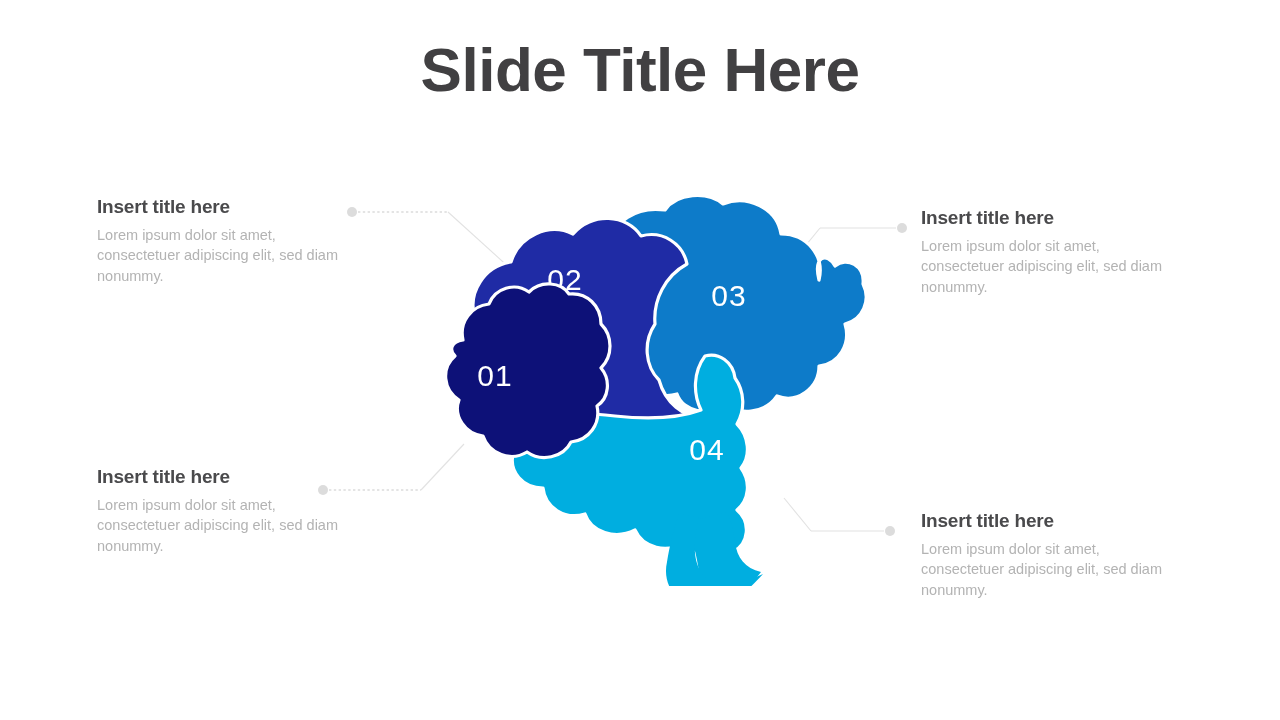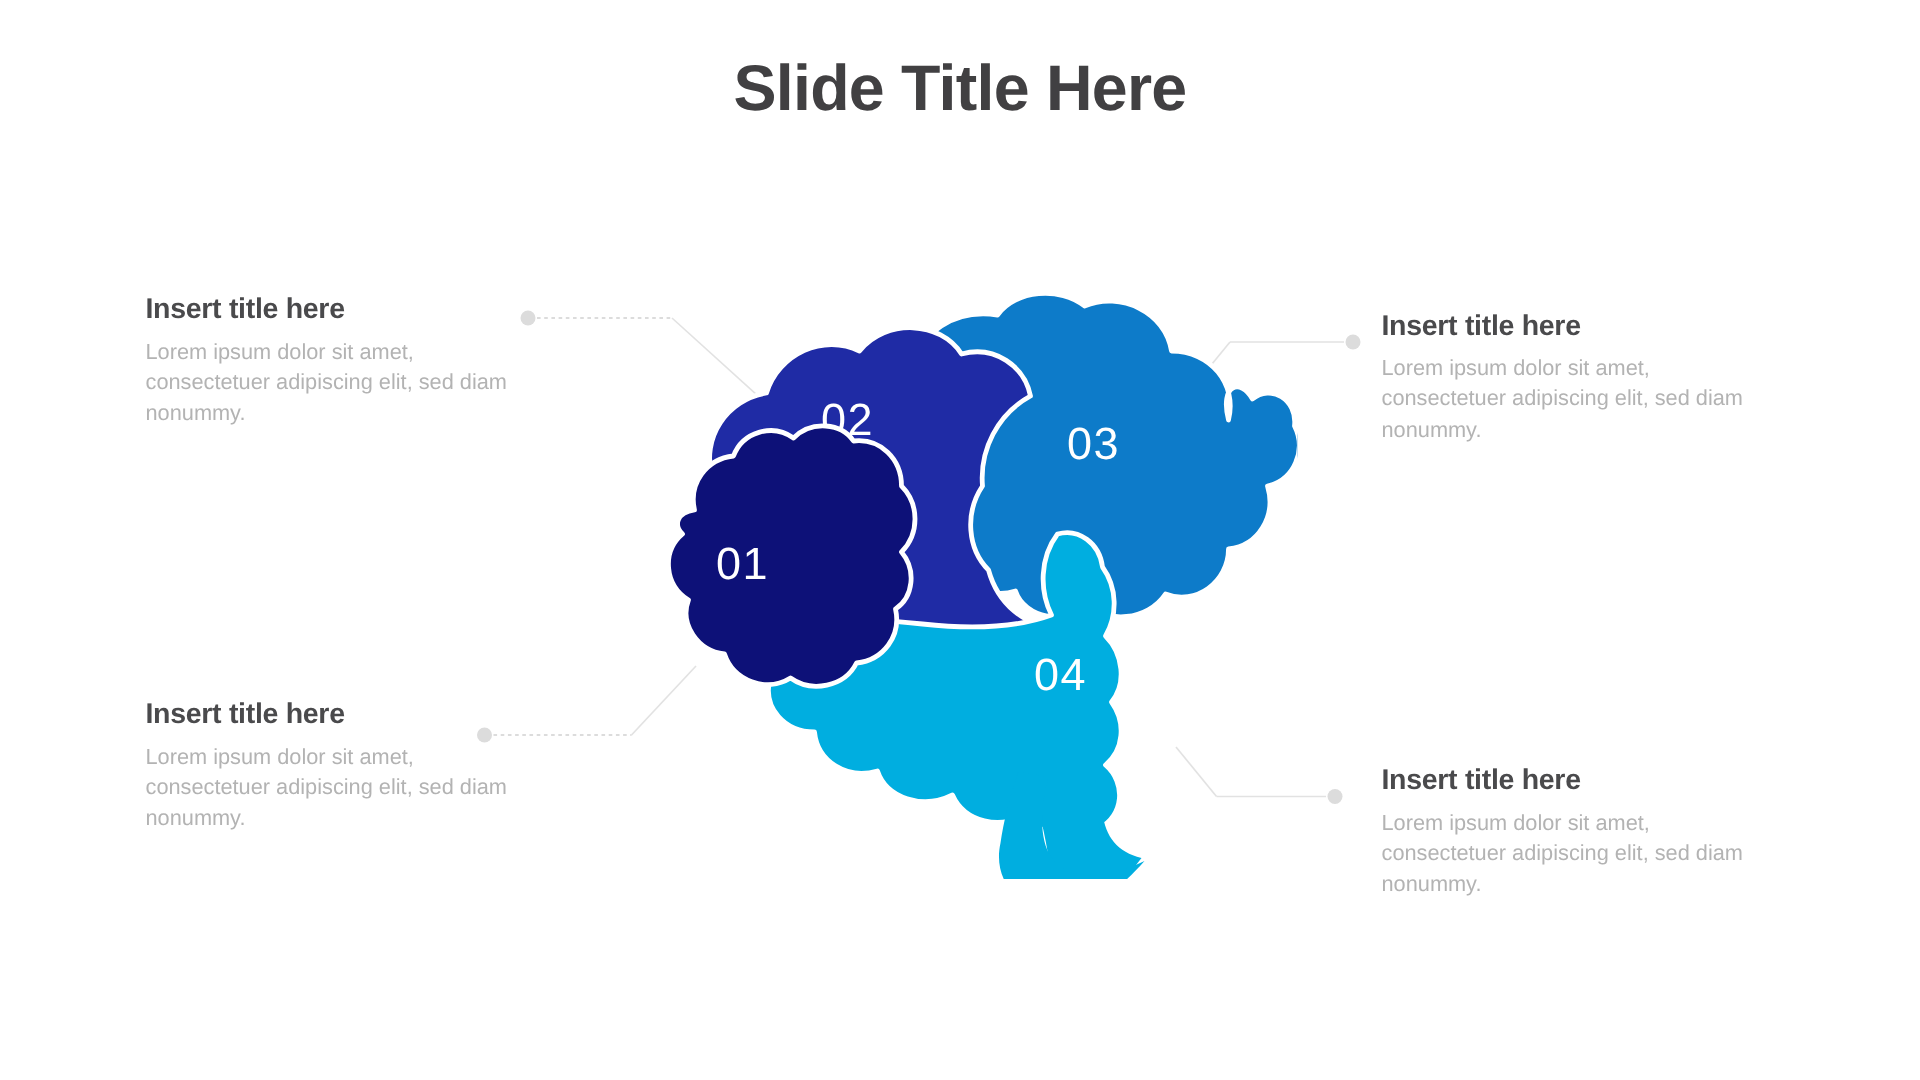--- a/index.html
+++ b/index.html
@@ -22,21 +22,21 @@
     background: #ffffff;
   }
 
   
   .slide-title {
     position: absolute;
     left: 0;
     top: 36px;
     width: 1280px;
     text-align: center;
-    font-size: 43px;
+    font-size: 62px;
     font-weight: bold;
     color: #414042;
     letter-spacing: -0.5px;
     line-height: 1.1;
   }
 
   
   .txt-block {
     position: absolute;
     width: 250px;

